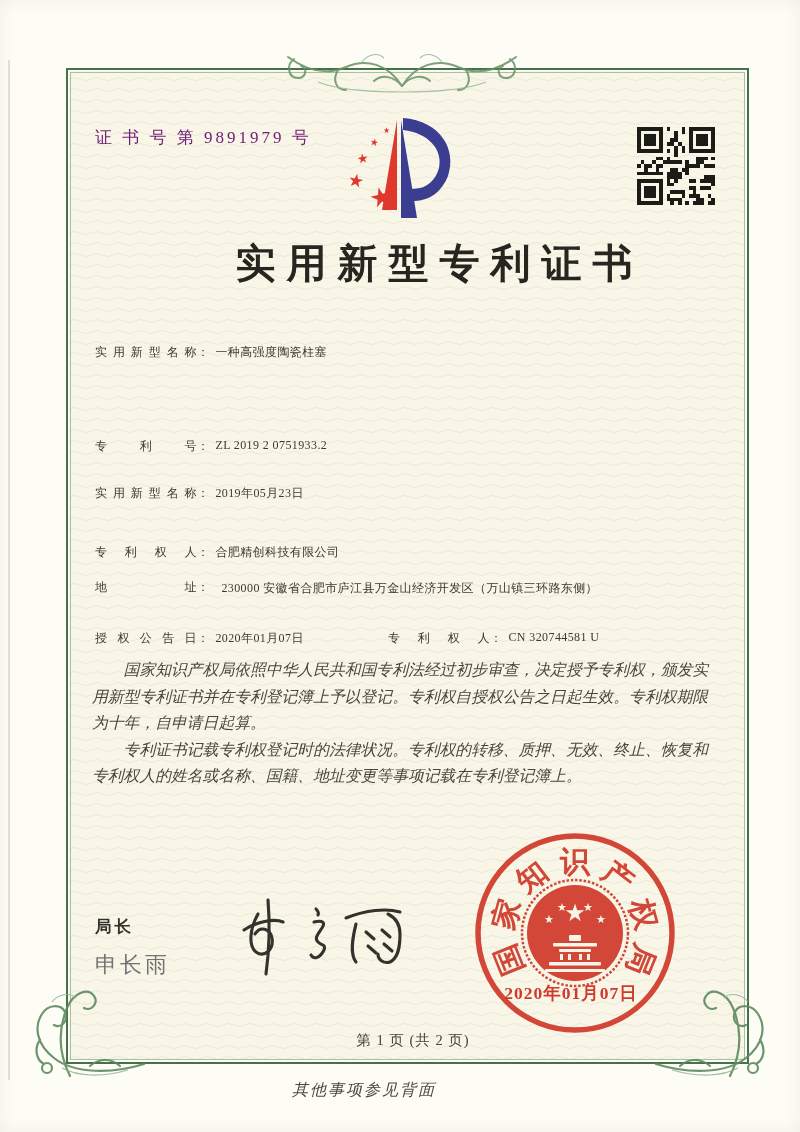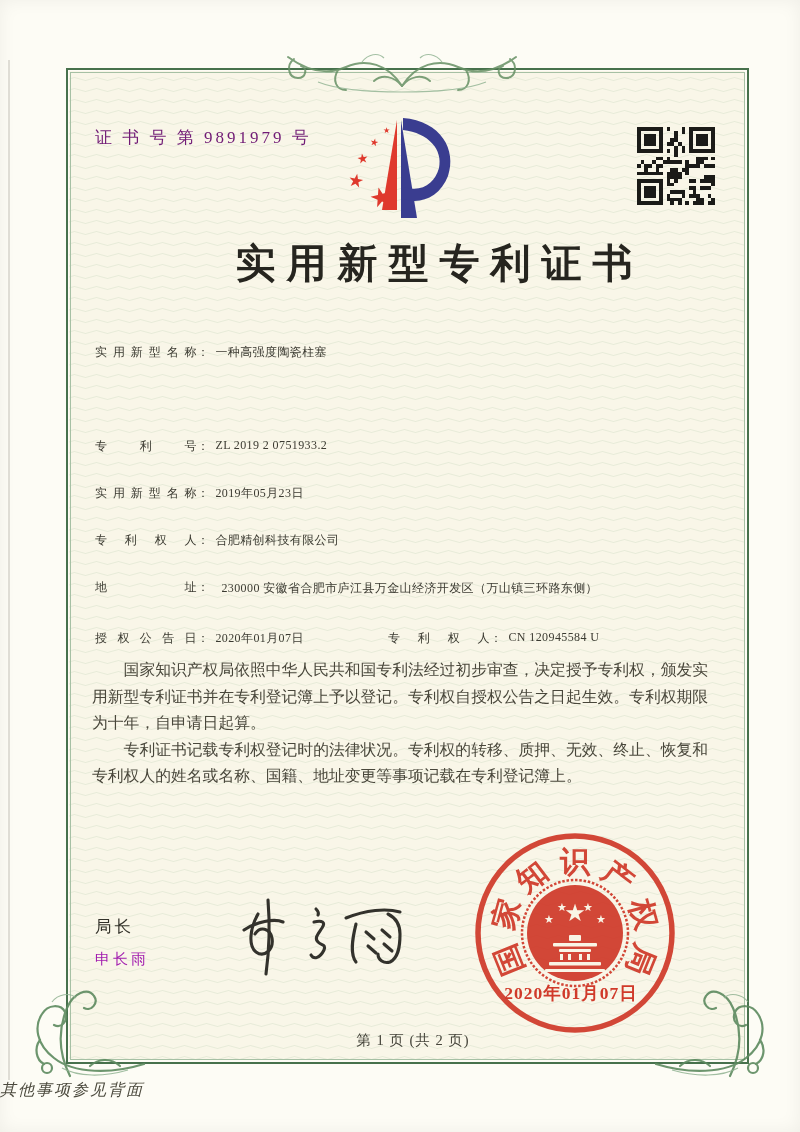--- a/index.html
+++ b/index.html
@@ -27,31 +27,31 @@
   .cert-no{position:absolute;left:95px;top:126px;font-size:17px;letter-spacing:3px;color:#701a75;}
   .doc-title{position:absolute;left:66px;top:236px;width:681px;text-align:center;
     font-size:40px;font-weight:700;letter-spacing:11px;color:var(--text-dark);padding-left:33px;}
   .frow{position:absolute;left:95px;width:640px;font-size:12px;color:#3b3a31;letter-spacing:.4px;}
   .flabel{display:inline-block;width:102px;text-align:justify;text-align-last:justify;vertical-align:top;}
   .fcolon{vertical-align:top;}
   .fvalue{margin-left:6px;vertical-align:top;}
   .fvalue-wrap{display:inline-block;width:424px;line-height:1.58;margin-left:12px;vertical-align:top;}
   .fgroup2{position:absolute;left:293px;top:0;}
   .body-text{position:absolute;left:92px;top:657px;width:620px;font-size:15.8px;line-height:1.68;
-    color:var(--text-body);}
+    color:var(--text-body);font-style:italic;}
   .body-text p{margin:0;text-indent:2em;}
-  .sig-title{position:absolute;left:95px;top:916px;font-size:16.5px;letter-spacing:3px;color:#33322a;}
-  .sig-name{position:absolute;left:95px;top:950px;font-size:15px;letter-spacing:3px;color:#a21caf;}
+  .sig-title{position:absolute;left:95px;top:916px;font-size:16.5px;letter-spacing:3px;color:#33322a;font-weight:bold;}
+  .sig-name{position:absolute;left:95px;top:950px;font-size:22px;letter-spacing:3px;color:#737373;}
   .signature-svg{position:absolute;left:228px;top:884px;z-index:3;}
   .seal-svg{position:absolute;left:470px;top:828px;z-index:4;opacity:.93;}
   .seal-date{position:absolute;left:478px;top:981px;width:186px;text-align:center;z-index:5;
     font-size:17.5px;font-weight:700;color:var(--seal-red);letter-spacing:1px;}
   .page-info{position:absolute;left:66px;top:1031px;width:622px;text-align:center;
     font-size:14.5px;color:#45443a;letter-spacing:1px;margin-left:36px;}
-  .footer-note{position:absolute;left:0;top:1080px;width:728px;
+  .footer-note{position:absolute;left:0;top:1080px;width:728px;text-align:center;
     font-size:16px;color:#4c4a3e;font-style:italic;letter-spacing:2px;}
   .logo-svg{position:absolute;left:333px;top:104px;z-index:2;}
   .qr-svg{position:absolute;left:637px;top:127px;z-index:2;}
   .orn-top{position:absolute;left:278px;top:40px;z-index:2;}
   .orn-bl{position:absolute;left:28px;top:978px;z-index:2;}
   .orn-br{position:absolute;left:652px;top:978px;z-index:2;transform:scaleX(-1);}
   svg text.seal-char{font-size:30px;font-weight:700;fill:var(--seal-red);
     font-family:"Liberation Serif","DejaVu Serif",serif;text-anchor:middle;}
 </style>
 </head>
@@ -437,32 +437,32 @@
 
   <div class="frow" style="top:344px">
     <span class="flabel">实用新型名称</span><span class="fcolon">：</span><span class="fvalue">一种高强度陶瓷柱塞</span>
   </div>
   <div class="frow" style="top:438px">
     <span class="flabel">专利号</span><span class="fcolon">：</span><span class="fvalue">ZL 2019 2 0751933.2</span>
   </div>
   <div class="frow" style="top:485px">
     <span class="flabel">实用新型名称</span><span class="fcolon">：</span><span class="fvalue">2019年05月23日</span>
   </div>
-  <div class="frow" style="top:532px">
+  <div class="frow" style="top:544px">
     <span class="flabel">专利权人</span><span class="fcolon">：</span><span class="fvalue">合肥精创科技有限公司</span>
   </div>
   <div class="frow" style="top:579px">
     <span class="flabel">地址</span><span class="fcolon">：</span><span class="fvalue-wrap">230000 安徽省合肥市庐江县万金山经济开发区（万山镇三环路东侧）</span>
   </div>
   <div class="frow" style="top:630px">
     <span>
       <span class="flabel">授权公告日</span><span class="fcolon">：</span><span class="fvalue">2020年01月07日</span>
     </span>
     <span class="fgroup2">
-      <span class="flabel">专利权人</span><span class="fcolon">：</span><span class="fvalue">CN 120945584 U</span>
+      <span class="flabel">专利权人</span><span class="fcolon">：</span><span class="fvalue">CN 320744581 U</span>
     </span>
   </div>
 
   <div class="body-text">
     <p>国家知识产权局依照中华人民共和国专利法经过初步审查，决定授予专利权，颁发实用新型专利证书并在专利登记簿上予以登记。专利权自授权公告之日起生效。专利权期限为十年，自申请日起算。</p>
     <p>专利证书记载专利权登记时的法律状况。专利权的转移、质押、无效、终止、恢复和专利权人的姓名或名称、国籍、地址变更等事项记载在专利登记簿上。</p>
   </div>
 
   <div class="sig-title">局长</div>
   <div class="sig-name">申长雨</div>

